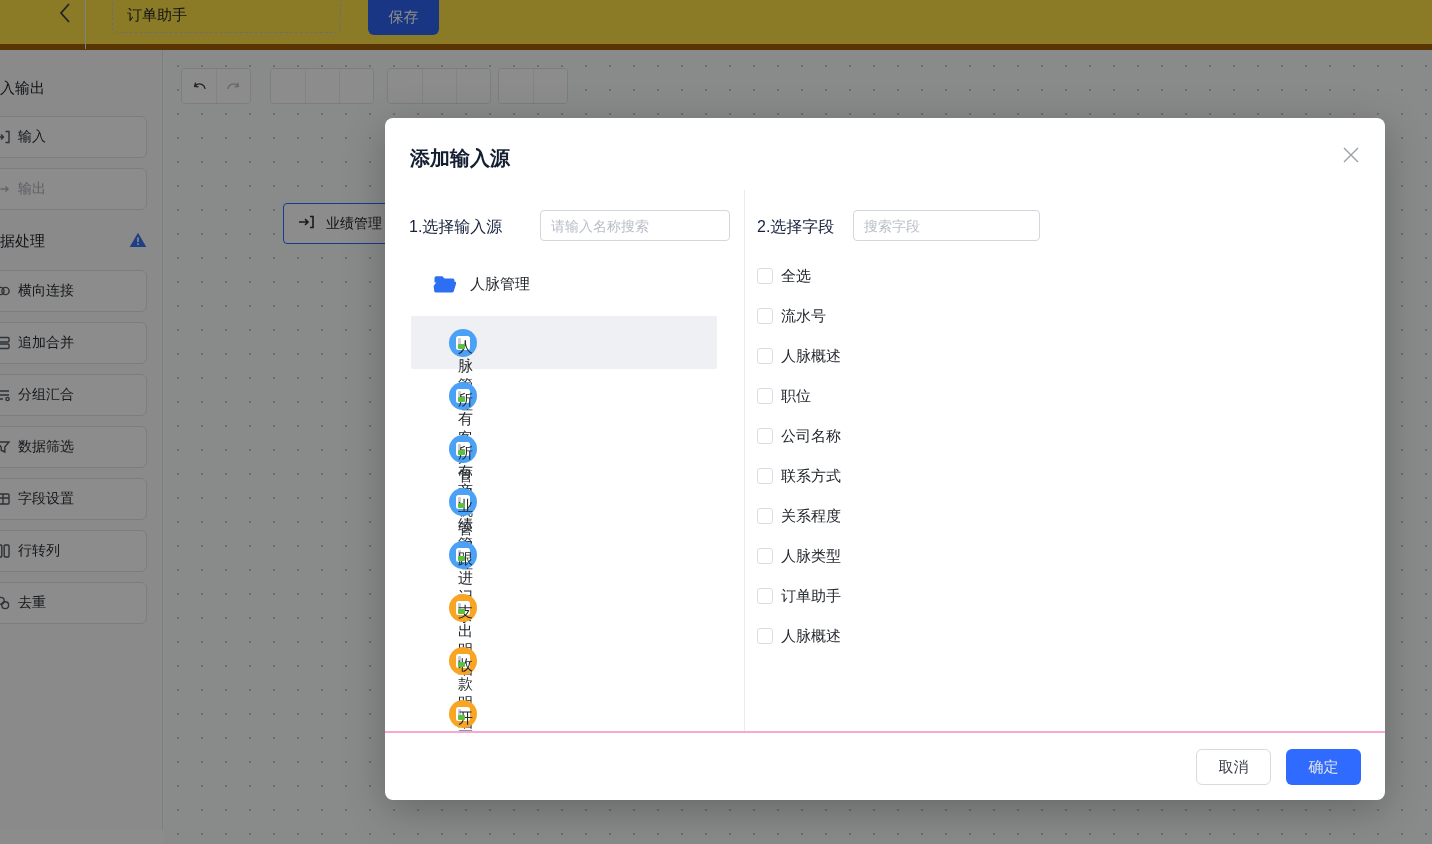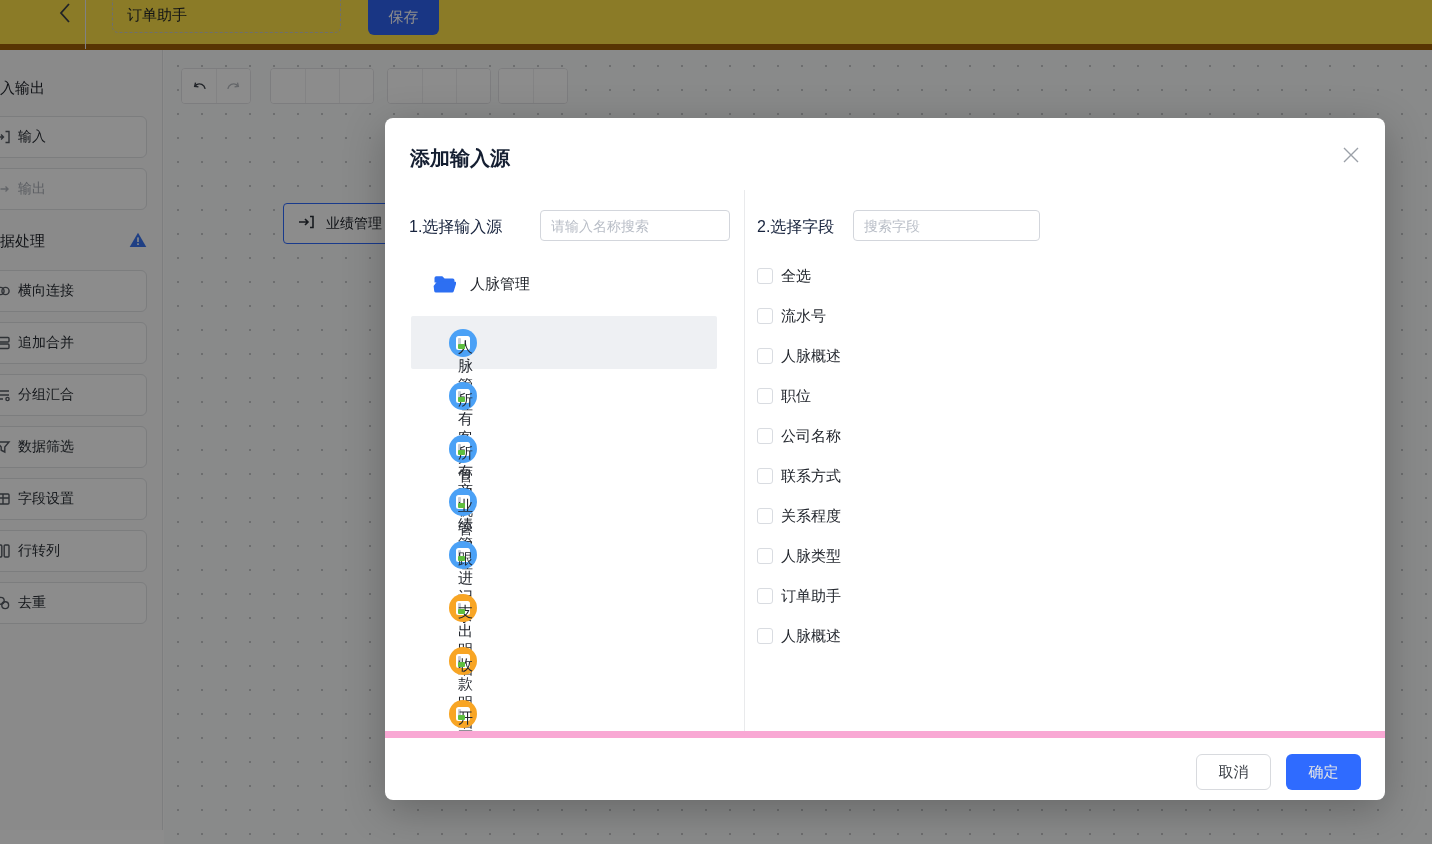--- a/index.html
+++ b/index.html
@@ -82,21 +82,21 @@
     background:#c9ced6; border-radius:1px; }
 
   .field-list { position:absolute; left:12px; top:66px; right:0; }
   .field-row { height:40px; display:flex; align-items:center; gap:8px;
     font-size:15px; color:#23272e; cursor:pointer; }
   .cbx { width:16px; height:16px; flex:0 0 16px; border:1px solid #d9dce1; border-radius:3px;
     background:#fff; display:flex; align-items:center; justify-content:center; }
   .field-row.checked .cbx { background:#2F6BFF; border-color:#2F6BFF; }
   .field-row.checked .field-label { color:#2F6BFF; }
 
-  .m-footer { position:absolute; left:0; right:0; bottom:0; height:69px; border-top:7px solid #f9a8d4;font-family:Liberation Serif, serif; }
+  .m-footer { position:absolute; left:0; right:0; bottom:0; height:69px; border-top:2px solid #f9a8d4;font-family:Liberation Serif, serif; }
   .btn { position:absolute; top:16px; height:36px; border-radius:6px; font-size:15px;
     font-family:inherit; cursor:pointer; display:flex; align-items:center; justify-content:center; }
   .btn-cancel { right:114px; width:75px; background:#fff; border:1px solid #d8dade; color:#3a3f46; }
   .btn-ok { right:24px; width:75px; background:#2F6BFF; border:none; color:#e5e5e5; }
 </style>
 </head>
 <body>
 
 <div class="app">
 

